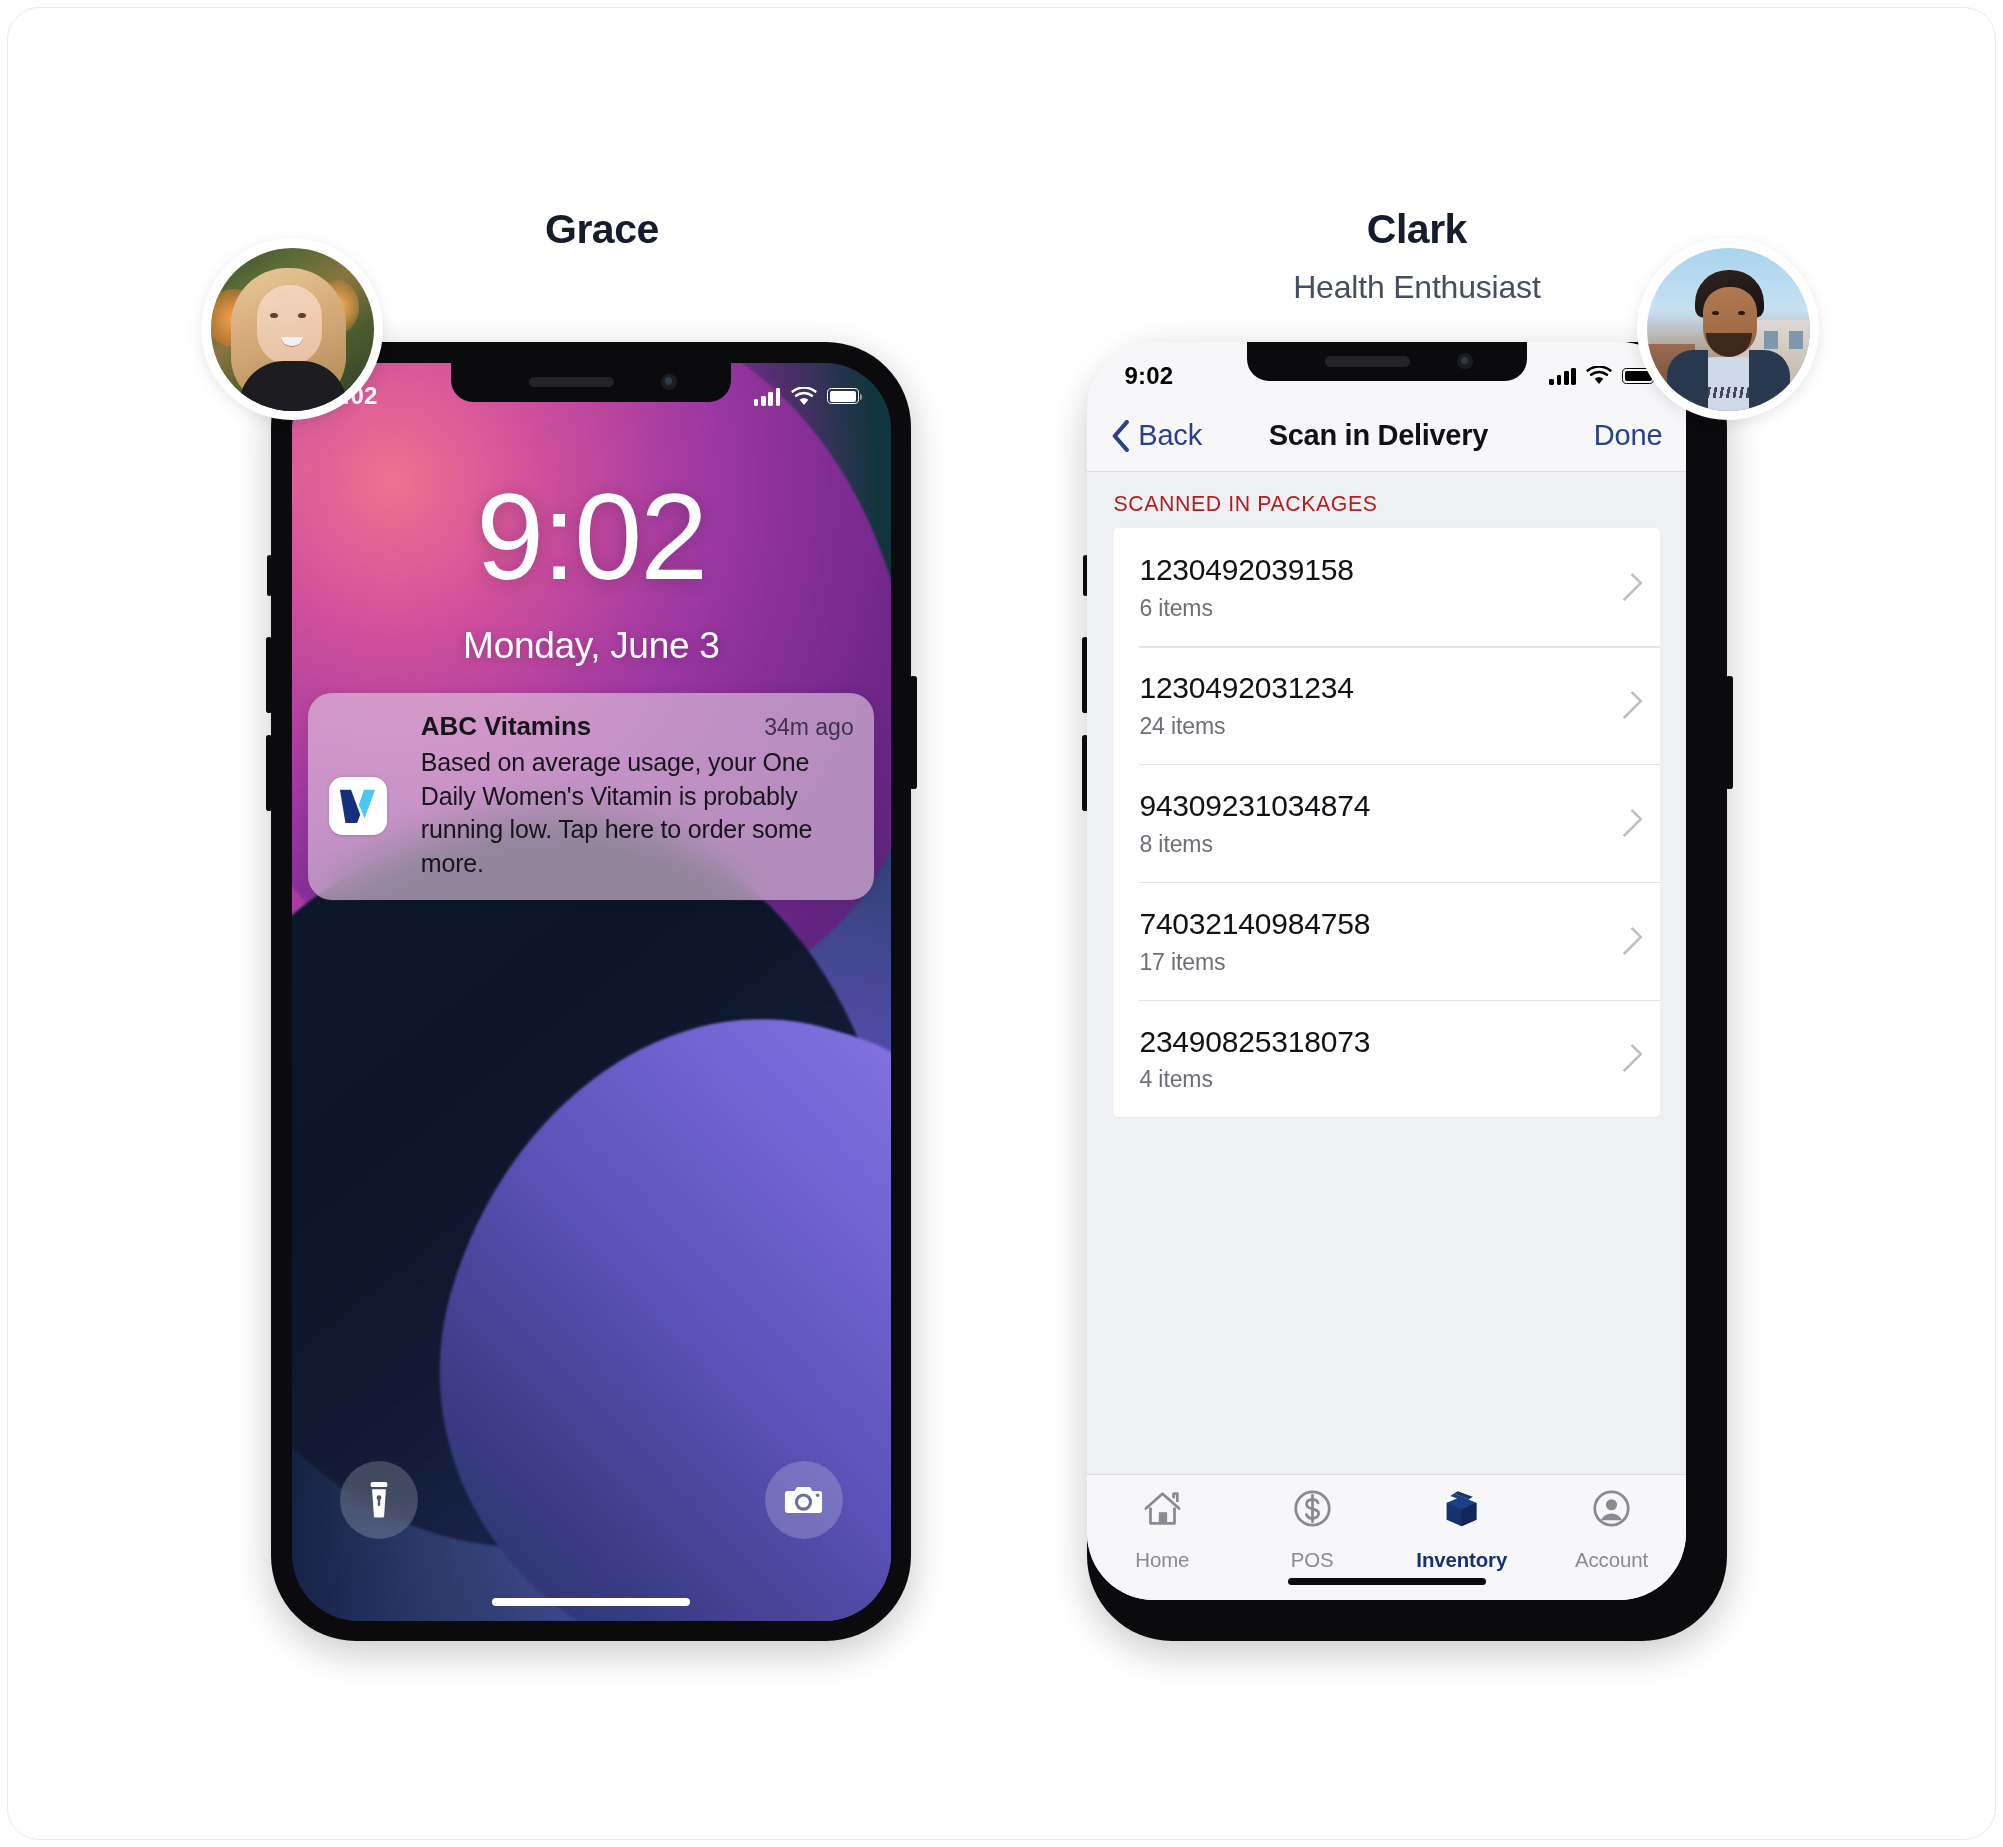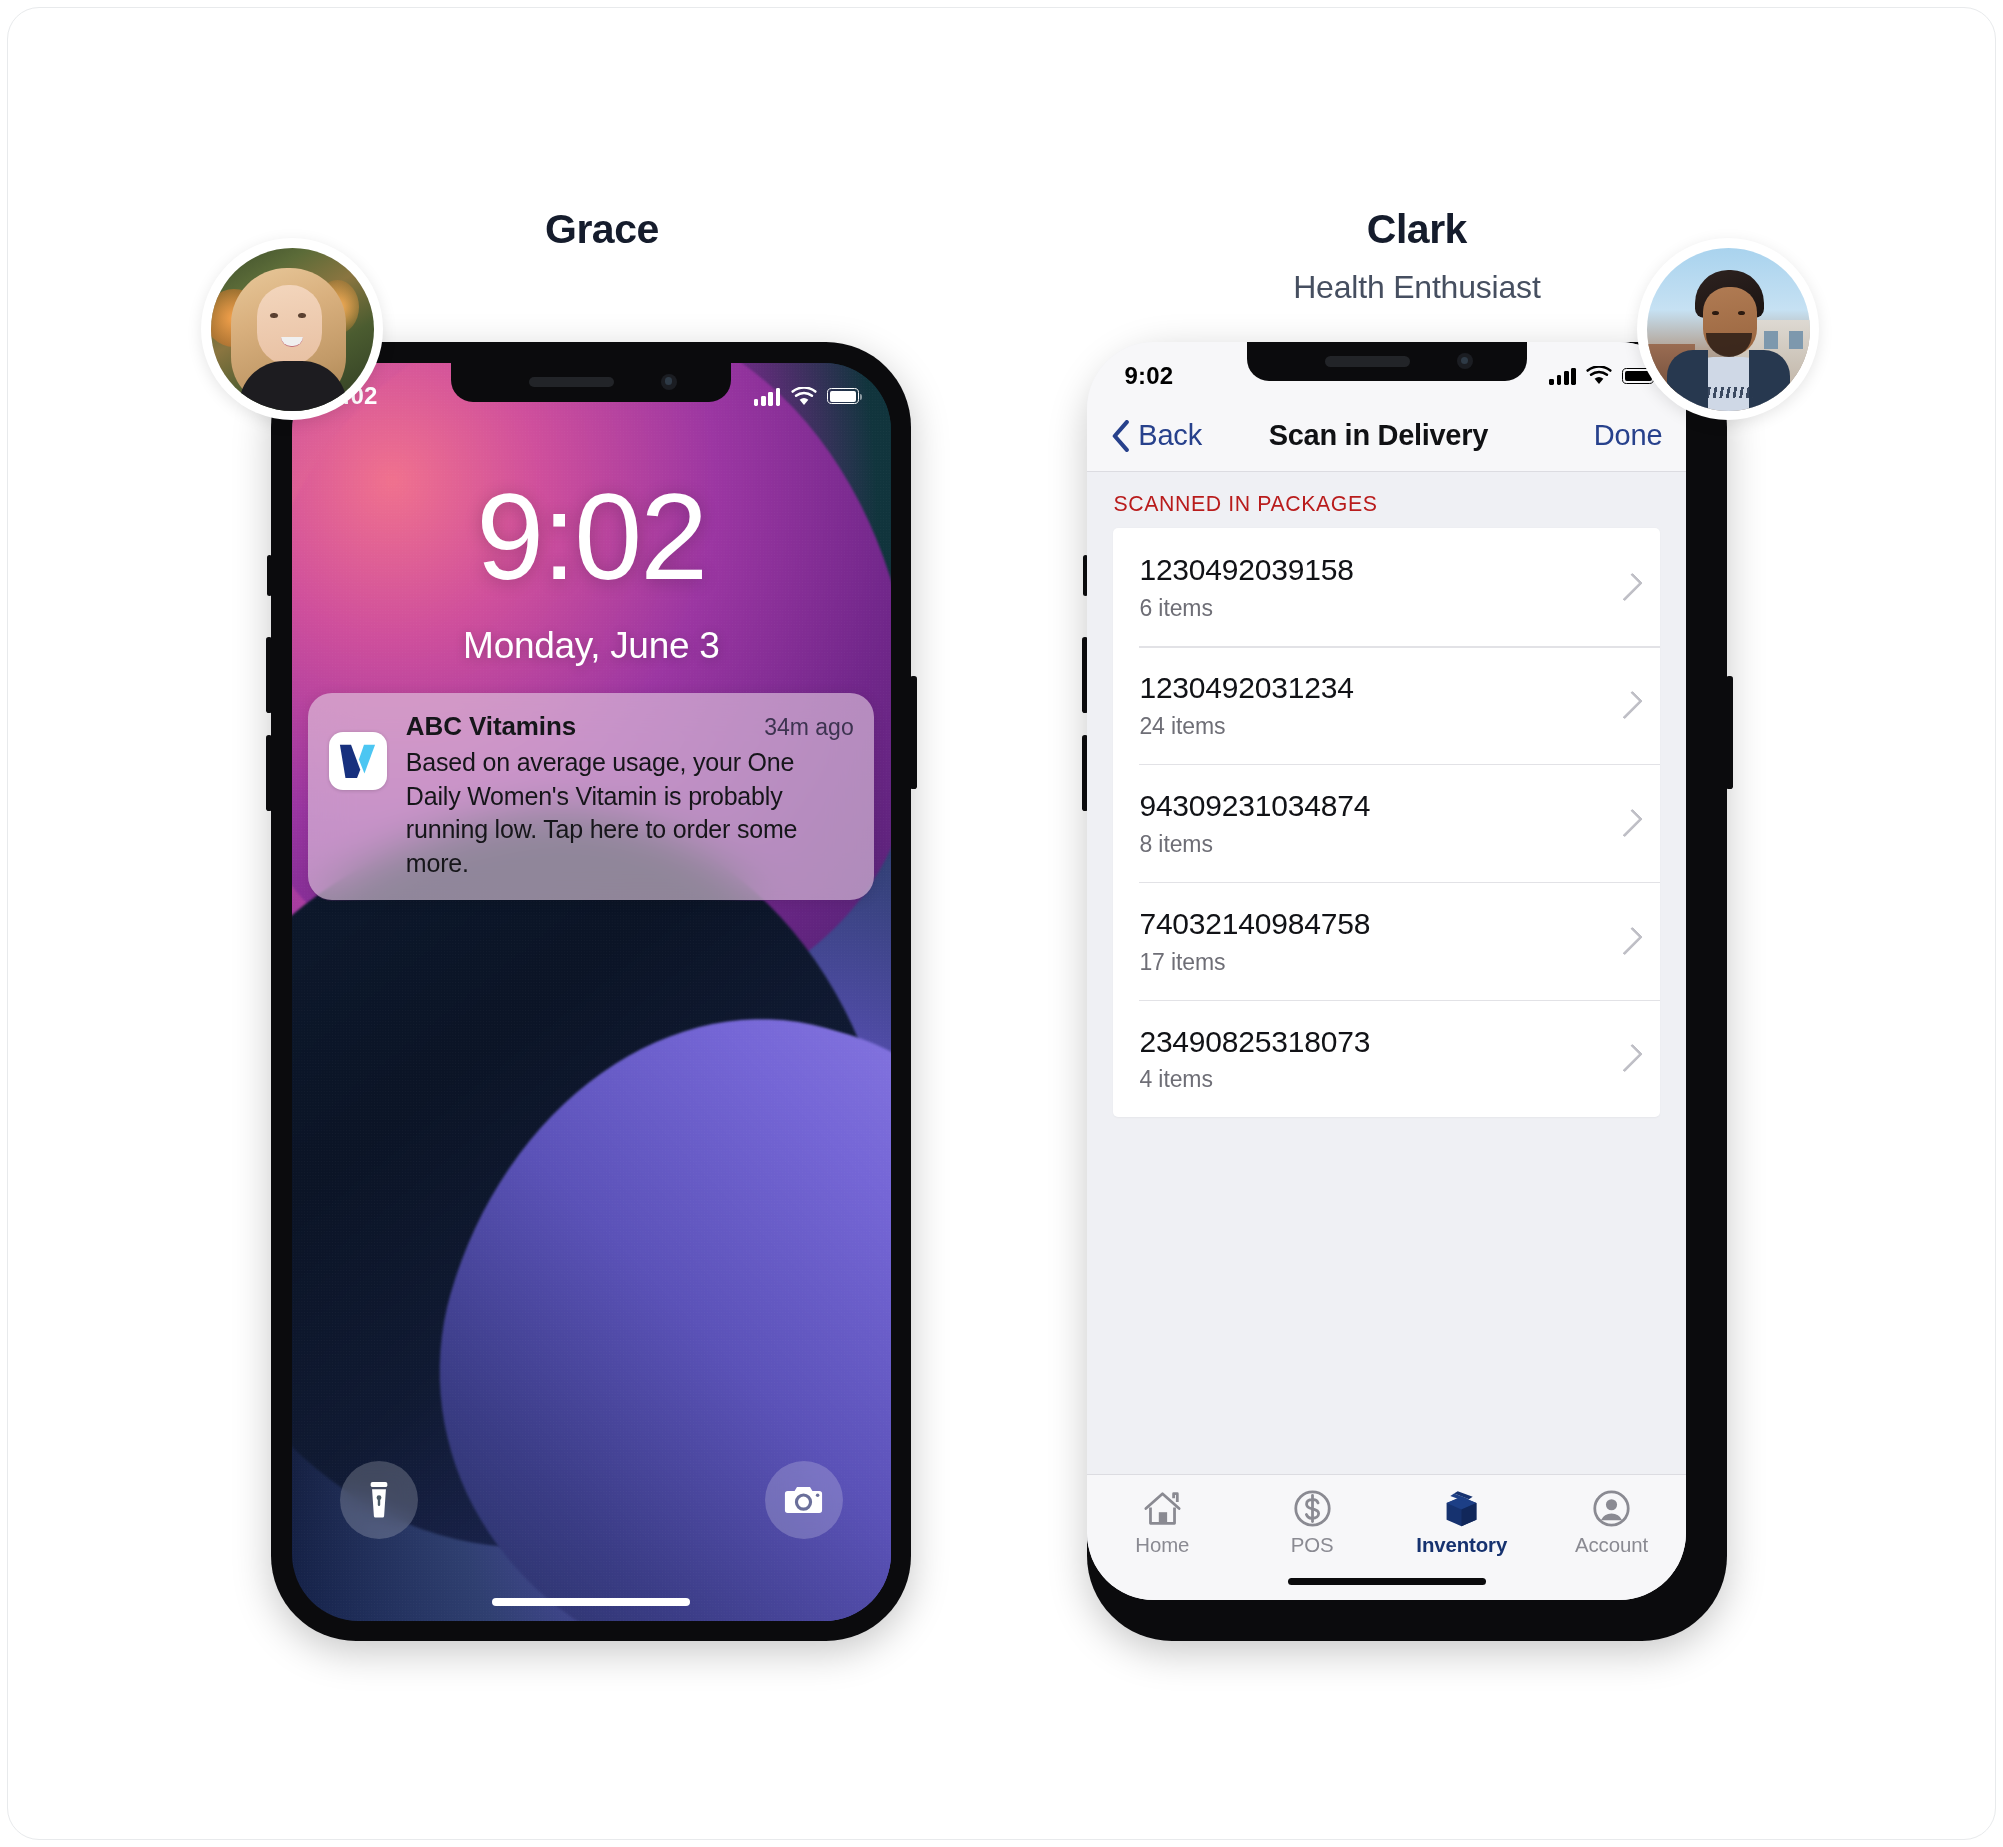--- a/index.html
+++ b/index.html
@@ -268,22 +268,23 @@
     letter-spacing: -0.3px;
     text-shadow: 0 1.9px 11px rgba(0,0,0,.22);
   }
 
   .notif {
     position: absolute; left: 16.7px; right: 16.7px; top: 330px;
     background: rgba(226, 204, 224, 0.62);
     backdrop-filter: blur(20.4px);
     border-radius: 24px;
     padding: 18.6px 20.4px 20.4px 20.4px;
-    display: flex; gap: 19px;
+    display: flex; gap: 34px;
     box-shadow: 0 1.9px 13px rgba(0,0,0,0.10);
+    align-items: center;
   }
   .notif-icon {
     flex: 0 0 auto; width: 58px; height: 58px;
     border-radius: 14px; background: #ffffff;
     margin-top: 20.4px;
     display:flex; align-items:center; justify-content:center;
     box-shadow: 0 0.9px 3.7px rgba(0,0,0,.16);
   }
   .notif-body { flex: 1 1 auto; min-width: 0; }
   .notif-top { display:flex; align-items: baseline; }
@@ -364,21 +365,21 @@
     transform: rotate(45deg);
     border-radius: 1.9px;
   }
 
   .tabbar {
     position:absolute; left:0; right:0; bottom:0; height: 126px;
     background:#f7f7f9;
     border-top: 1.4px solid #dcdce1;
     display:flex; align-items:flex-start; padding-top: 13px;
   }
-  .tab { flex:1 1 0; display:flex; flex-direction:column; align-items:center; gap: 5px; }
+  .tab { flex:1 1 0; display:flex; flex-direction:column; align-items:center; gap: 20px; }
   .tab-label { font-size: 20.4px; color:#8a8a92; letter-spacing:-0.1px; }
   .tab.active .tab-label { color:#16326f; font-weight: 700; }
   .tab-icon { width: 43px; height: 41px; display:flex; align-items:center; justify-content:center; }
 </style>
 </head>
 <body>
 
 <div class="page-card">
 
   <div class="persona-title" style="left:315px; top:199px;">

